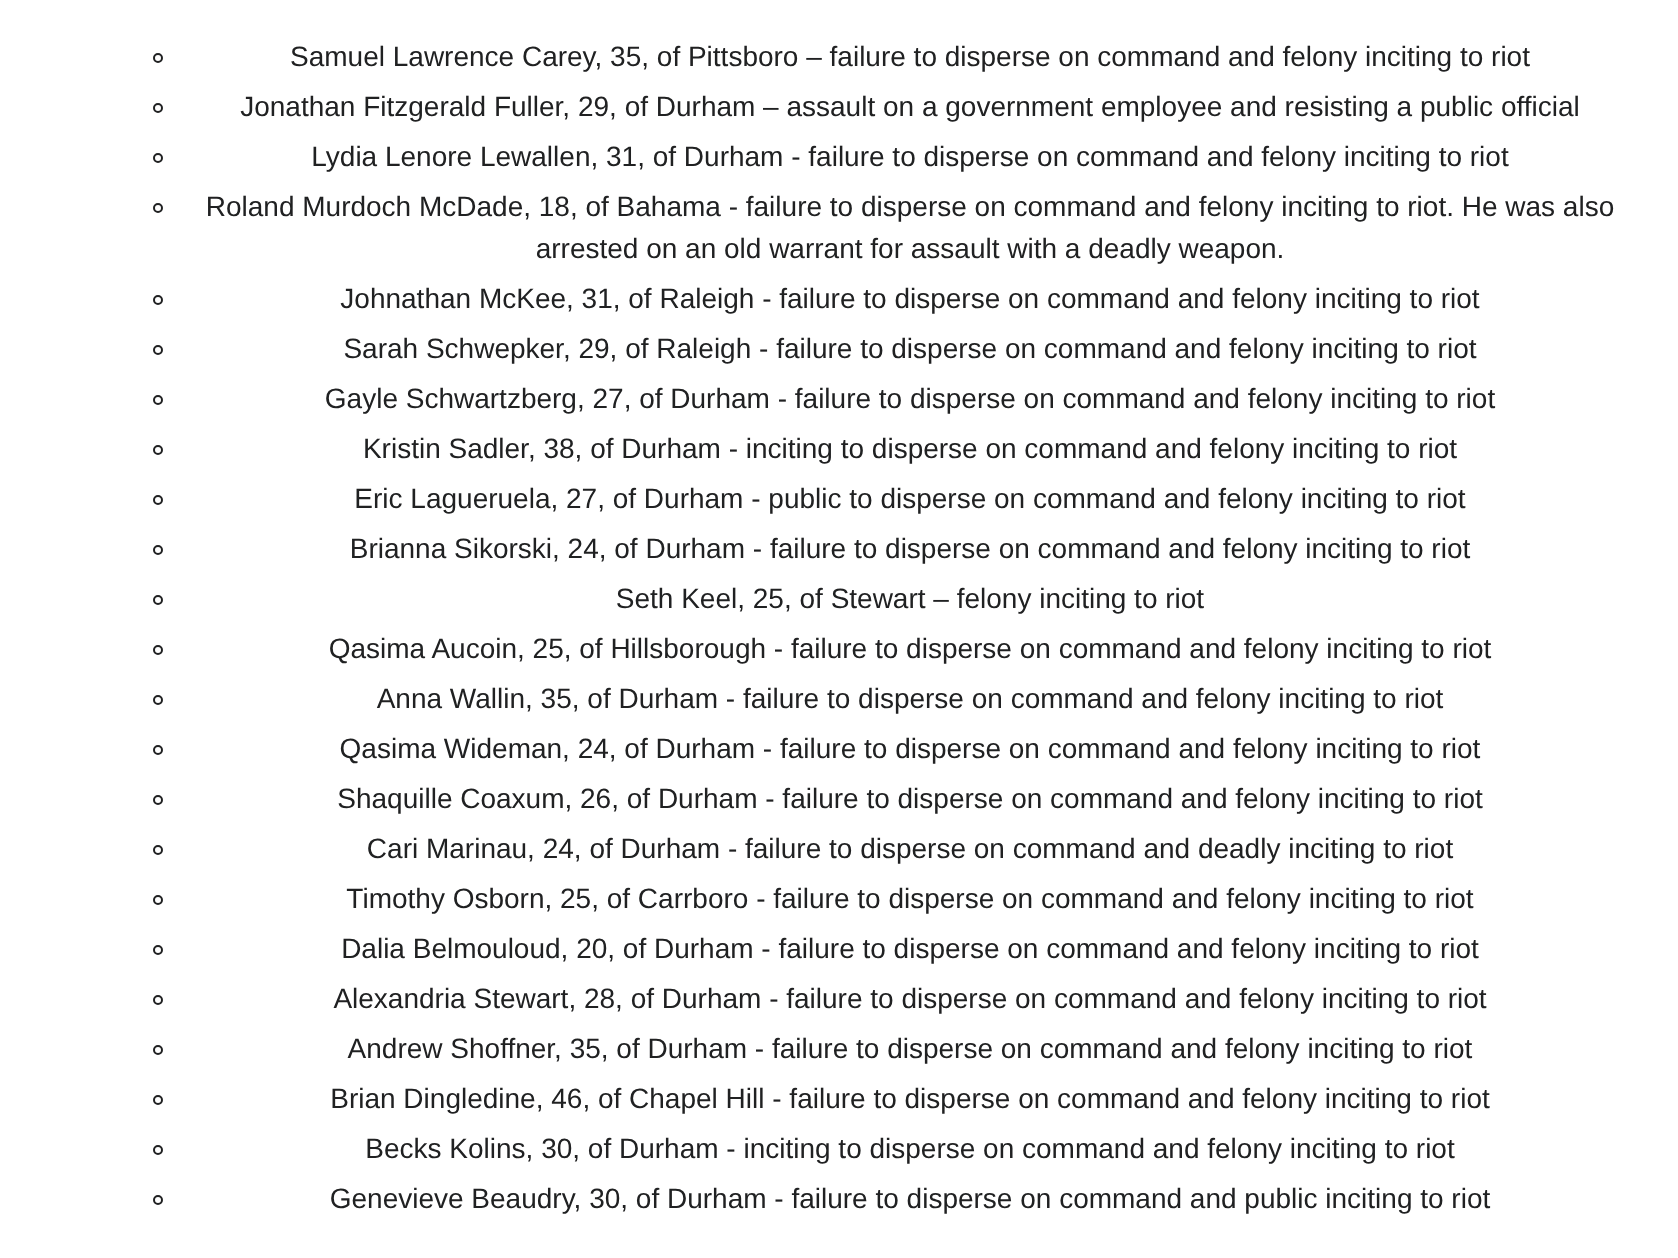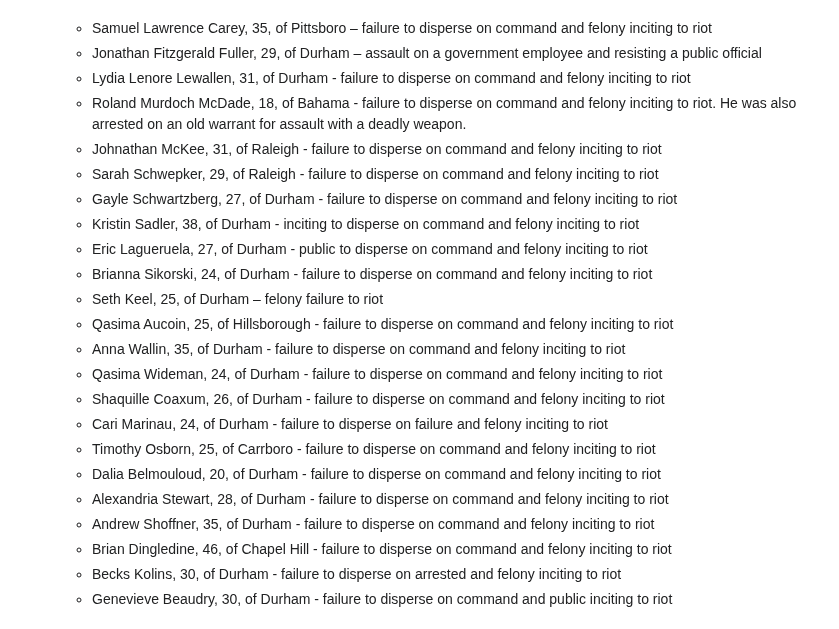--- a/index.html
+++ b/index.html
@@ -22,47 +22,48 @@
   }
   ul.arrest-list {
     margin: 0;
     padding: 0 0 0 92px;
     list-style-type: circle;
     list-style-position: outside;
   }
   ul.arrest-list li {
     margin: 0 0 4px 0;
     padding: 0;
+    text-align: center;
   }
   ul.arrest-list li::marker {
     color: #202122;
   }
 </style>
 </head>
 <body>
 
 <div class="content">
   <ul class="arrest-list">
       <li>Samuel Lawrence Carey, 35, of Pittsboro – failure to disperse on command and felony inciting to riot</li>
       <li>Jonathan Fitzgerald Fuller, 29, of Durham – assault on a government employee and resisting a public official</li>
       <li>Lydia Lenore Lewallen, 31, of Durham - failure to disperse on command and felony inciting to riot</li>
       <li>Roland Murdoch McDade, 18, of Bahama - failure to disperse on command and felony inciting to riot. He was also arrested on an old warrant for assault with a deadly weapon.</li>
       <li>Johnathan McKee, 31, of Raleigh - failure to disperse on command and felony inciting to riot</li>
       <li>Sarah Schwepker, 29, of Raleigh - failure to disperse on command and felony inciting to riot</li>
       <li>Gayle Schwartzberg, 27, of Durham - failure to disperse on command and felony inciting to riot</li>
       <li>Kristin Sadler, 38, of Durham - inciting to disperse on command and felony inciting to riot</li>
       <li>Eric Lagueruela, 27, of Durham - public to disperse on command and felony inciting to riot</li>
       <li>Brianna Sikorski, 24, of Durham - failure to disperse on command and felony inciting to riot</li>
-      <li>Seth Keel, 25, of Durham – felony failure to riot</li>
+      <li>Seth Keel, 25, of Stewart – felony inciting to riot</li>
       <li>Qasima Aucoin, 25, of Hillsborough - failure to disperse on command and felony inciting to riot</li>
       <li>Anna Wallin, 35, of Durham - failure to disperse on command and felony inciting to riot</li>
       <li>Qasima Wideman, 24, of Durham - failure to disperse on command and felony inciting to riot</li>
       <li>Shaquille Coaxum, 26, of Durham - failure to disperse on command and felony inciting to riot</li>
-      <li>Cari Marinau, 24, of Durham - failure to disperse on failure and felony inciting to riot</li>
+      <li>Cari Marinau, 24, of Durham - failure to disperse on command and deadly inciting to riot</li>
       <li>Timothy Osborn, 25, of Carrboro - failure to disperse on command and felony inciting to riot</li>
       <li>Dalia Belmouloud, 20, of Durham - failure to disperse on command and felony inciting to riot</li>
       <li>Alexandria Stewart, 28, of Durham - failure to disperse on command and felony inciting to riot</li>
       <li>Andrew Shoffner, 35, of Durham - failure to disperse on command and felony inciting to riot</li>
       <li>Brian Dingledine, 46, of Chapel Hill - failure to disperse on command and felony inciting to riot</li>
-      <li>Becks Kolins, 30, of Durham - failure to disperse on arrested and felony inciting to riot</li>
+      <li>Becks Kolins, 30, of Durham - inciting to disperse on command and felony inciting to riot</li>
       <li>Genevieve Beaudry, 30, of Durham - failure to disperse on command and public inciting to riot</li>
     </ul>
 </div>
 
 </body></html>

